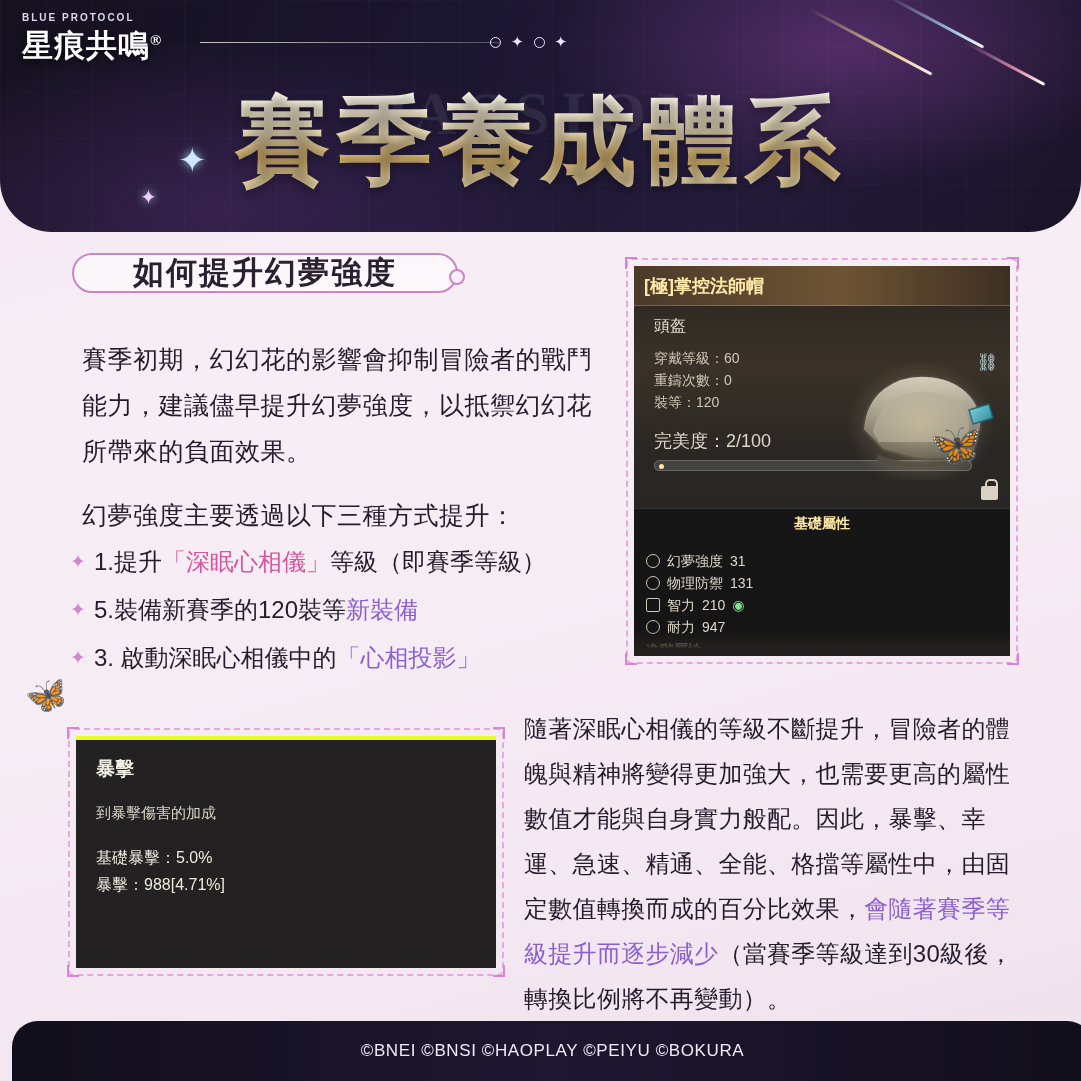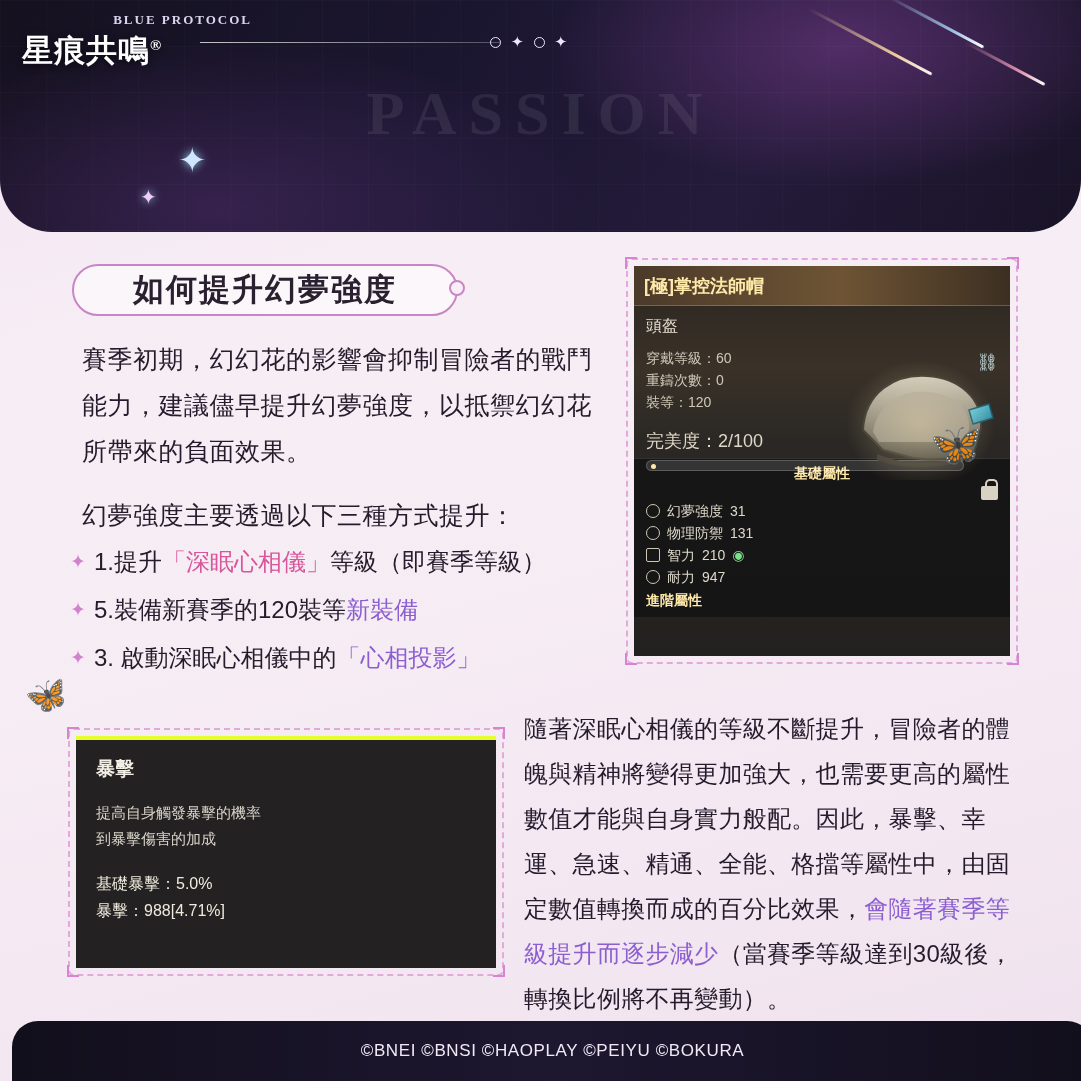--- a/index.html
+++ b/index.html
@@ -38,23 +38,22 @@
     position:absolute; height:3px; border-radius:3px;
     background: linear-gradient(90deg, rgba(255,255,255,0) 0%, rgba(255,220,160,0.9) 70%, rgba(255,255,255,0.95) 100%);
     transform: rotate(28deg); filter: blur(0.6px);
   }
   .m1{ left:800px; top:40px; width:140px; }
   .m2{ left:880px; top:20px; width:110px; background:linear-gradient(90deg, rgba(255,255,255,0) 0%, rgba(180,220,255,0.85) 70%, #fff 100%); }
   .m3{ left:960px; top:62px; width:90px; background:linear-gradient(90deg, rgba(255,255,255,0) 0%, rgba(255,170,200,0.85) 70%, #fff 100%);}
 
   .logo { position:absolute; left:22px; top:12px; width:230px; }
   .logo-sub {
-    font-size: 13px; letter-spacing: 2px; color:#dcd6ee; font-weight:700;
-    font-family:Liberation Serif, serif;
-    text-align:right;
+    font-size: 10px; letter-spacing: 2px; color:#dcd6ee; font-weight:700;
+    font-family:Liberation Sans, sans-serif;
   }
   .logo-main {
     font-size: 31px; font-weight: 900; color:#ffffff; letter-spacing:1px;
     margin-top:2px; text-shadow: 0 2px 6px rgba(0,0,0,.6);
     font-family: Liberation Serif, serif;
   }
   .logo-reg { font-size:15px; vertical-align:super; }
   .logo-line{
     position:absolute; left:200px; top:42px; width:300px; height:1px;
     background: linear-gradient(90deg, rgba(255,255,255,0.75), rgba(255,255,255,0.25));
@@ -74,21 +73,21 @@
     background: linear-gradient(180deg, #fffdf5 8%, #f6e6bd 42%, #d8b46c 62%, #f3e3b6 85%);
     -webkit-background-clip: text; background-clip: text; color: transparent;
     text-shadow: 0 4px 10px rgba(0,0,0,.35);
   }
   .spark { position:absolute; color:#cfe8ff; text-shadow:0 0 10px #9fd8ff; }
   .sp1{ left:178px; top:140px; font-size:34px; }
   .sp2{ left:140px; top:185px; font-size:20px; color:#f2cdfa; }
 
   
   .pill {
-    position:absolute; left:72px; top:264px; width:386px; height:52px;
+    position:absolute; left:72px; top:253px; width:386px; height:40px;
     border:2px solid #c887c4; border-radius:26px;
     background: rgba(255,255,255,0.55);
     display:flex; align-items:center; justify-content:center;
   }
   .pill-inner{
     font-family:"Liberation Serif", serif; font-weight:900; font-size:31px; color:#2a2030;
     letter-spacing:2px;
   }
   .pill::after{
     content:""; position:absolute; right:-9px; top:14px; width:12px;height:12px;
@@ -129,21 +128,21 @@
     background: linear-gradient(180deg,#2a2520 0%, #3a3228 26%, #2a2724 46%, #23211f 100%);
     overflow:hidden;
   }
   .item-head{
     position:relative; height:40px;
     background: linear-gradient(90deg,#4b3a2a,#6e5434 55%,#3c2f22);
     border-bottom:1px solid rgba(255,220,150,.25);
     display:flex; align-items:center; padding:0 10px;
   }
   .item-name{ font-size:18px; color:#ffe9a8; font-weight:700; }
-  .item-body{ position:relative; height:152px; padding:10px 12px; }
+  .item-body{ position:relative; height:202px; padding:10px 20px; }
   .item-slot{ font-size:16px; color:#e8e2d4; margin-bottom:10px; }
   .stat-line{ font-size:14px; color:#cfc8b8; line-height:22px; }
   .perfect{ margin-top:16px; font-size:18px; color:#dfd8c6; }
   .prog{
     margin-top:7px; width:318px; height:11px; border-radius:6px;
     background: rgba(255,255,255,.13); border:1px solid rgba(255,255,255,.2);
     position:relative;
   }
   .prog .dot{ position:absolute; left:4px; top:2.5px; width:5px;height:5px;border-radius:50%; background:#ffe9a8; }
   .lock{
@@ -227,20 +226,21 @@
     </div>
     <div class="logo-line"></div>
     <div class="deco-dots">
       <span class="ring"></span>
       <span>✦</span>
       <span class="ring"></span>
       <span>✦</span>
     </div>
 
     <div class="ghost-title">PASSION</div>
+    <div class="main-title">賽季養成體系</div>
     <div class="spark sp1">✦</div>
     <div class="spark sp2">✦</div>
   </div>
 
   <div class="pill">
     <div class="pill-inner">如何提升幻夢強度</div>
   </div>
 
   <div class="body-text">
     <p>賽季初期，幻幻花的影響會抑制冒險者的戰鬥能力，建議儘早提升幻夢強度，以抵禦幻幻花所帶來的負面效果。</p>
@@ -345,21 +345,20 @@
   <div class="butterfly bf2">🦋</div>
 
   <div class="crit-frame">
     <div class="corner c-tl"></div>
     <div class="corner c-tr"></div>
     <div class="corner c-bl"></div>
     <div class="corner c-br"></div>
 
     <div class="crit-card">
       <div class="crit-title">暴擊</div>
-      <div class="crit-line">提高自身觸發暴擊的機率</div>
       <div class="crit-line">到暴擊傷害的加成</div>
       <div class="crit-gap"></div>
       <div class="crit-val">基礎暴擊：5.0%</div>
       <div class="crit-val">暴擊：988[4.71%]</div>
     </div>
   </div>
 
   <div class="right-par">
     <span>隨著深眠心相儀的等級不斷提升，冒險者的體魄與精神將變得更加強大，也需要更高的屬性數值才能與自身實力般配。因此，暴擊、幸運、急速、精通、全能、格擋等屬性中，由固定數值轉換而成的百分比效果，</span><span class="hl-purple">會隨著賽季等級提升而逐步減少</span><span>（當賽季等級達到30級後，轉換比例將不再變動）。</span>
   </div>

